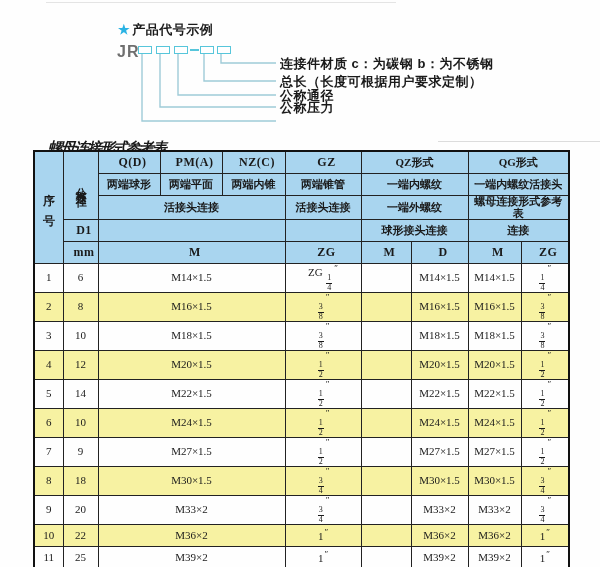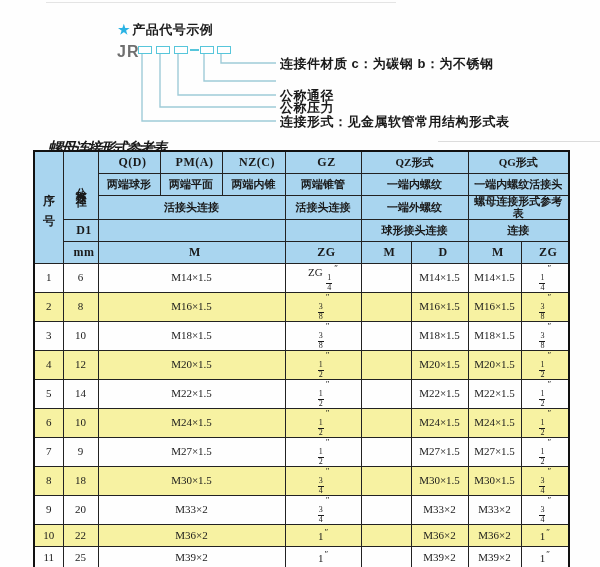--- a/index.html
+++ b/index.html
@@ -93,23 +93,23 @@
       <g fill="none" stroke="#9fcbd8" stroke-width="1.4">
         <polyline points="221,54 221,63 276,63"></polyline>
         <polyline points="204,54 204,81 276,81"></polyline>
         <polyline points="178,54 178,95 276,95"></polyline>
         <polyline points="160,54 160,107 276,107"></polyline>
         <polyline points="142,54 142,121 276,121"></polyline>
       </g>
     </svg>
 
     <div class="diag-label" style="top:57px">连接件材质  c：为碳钢  b：为不锈钢</div>
+    <div class="diag-label" style="top:75px">总长（长度可根据用户要求定制）</div>
     <div class="diag-label" style="top:89px">公称通径</div>
     <div class="diag-label" style="top:101px">公称压力</div>
-    <div class="diag-label" style="top:115px">连接形式：见金属软管常用结构形式表</div>
   </div>
 
   <h2 class="table-title">螺母连接形式参考表</h2>
 
   <table class="ref">
     <colgroup>
       <col style="width:29px">
         <col style="width:35px">
       <col style="width:62px">
         <col style="width:62px">

